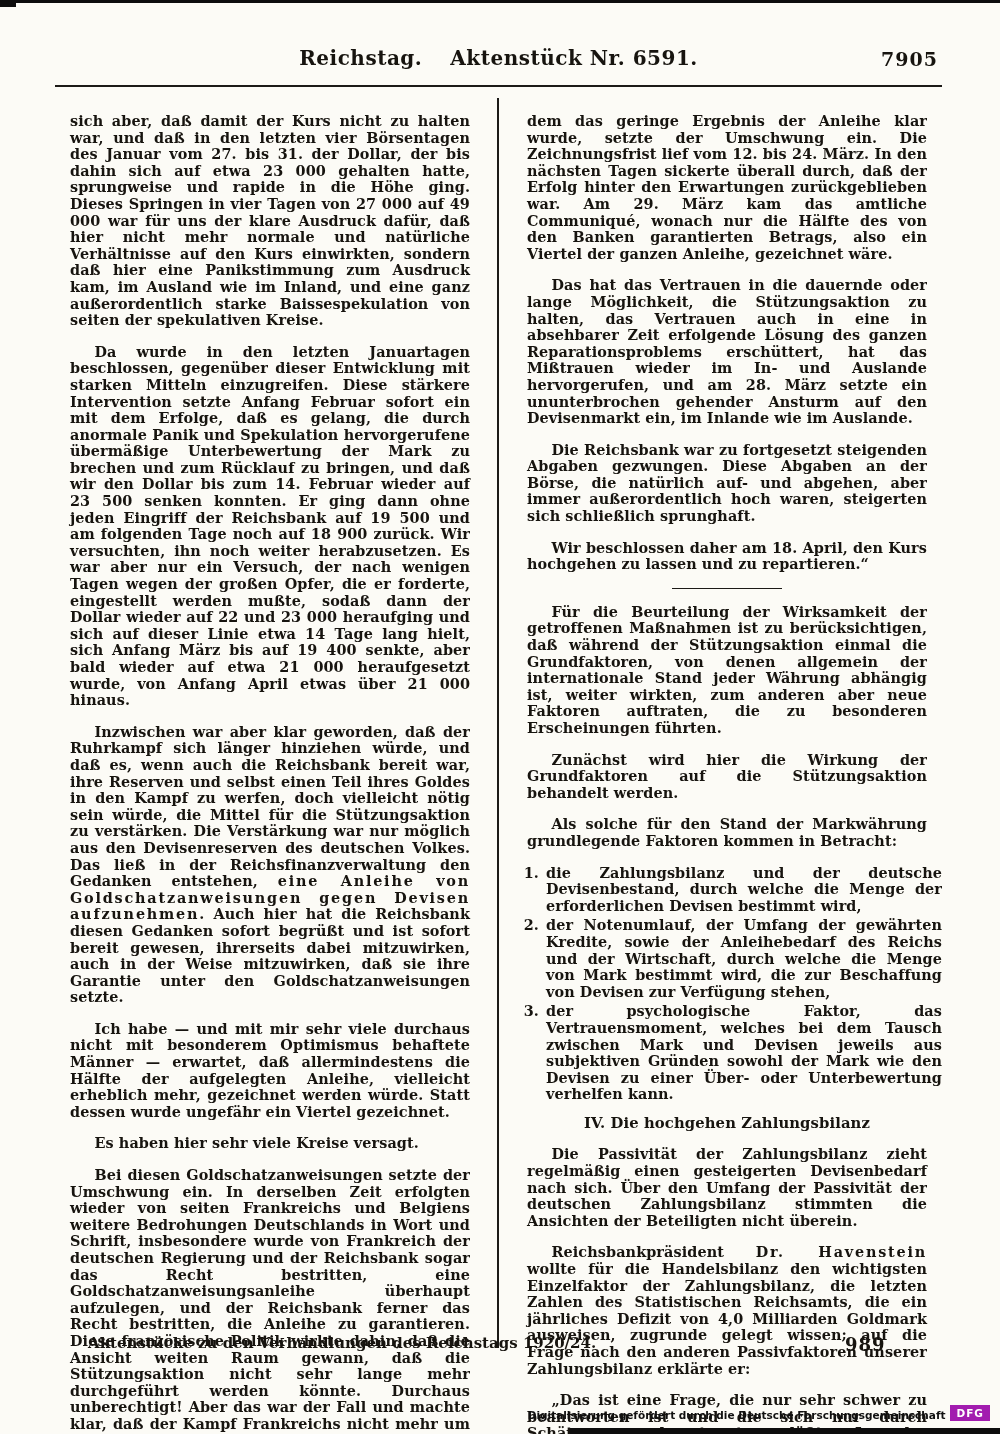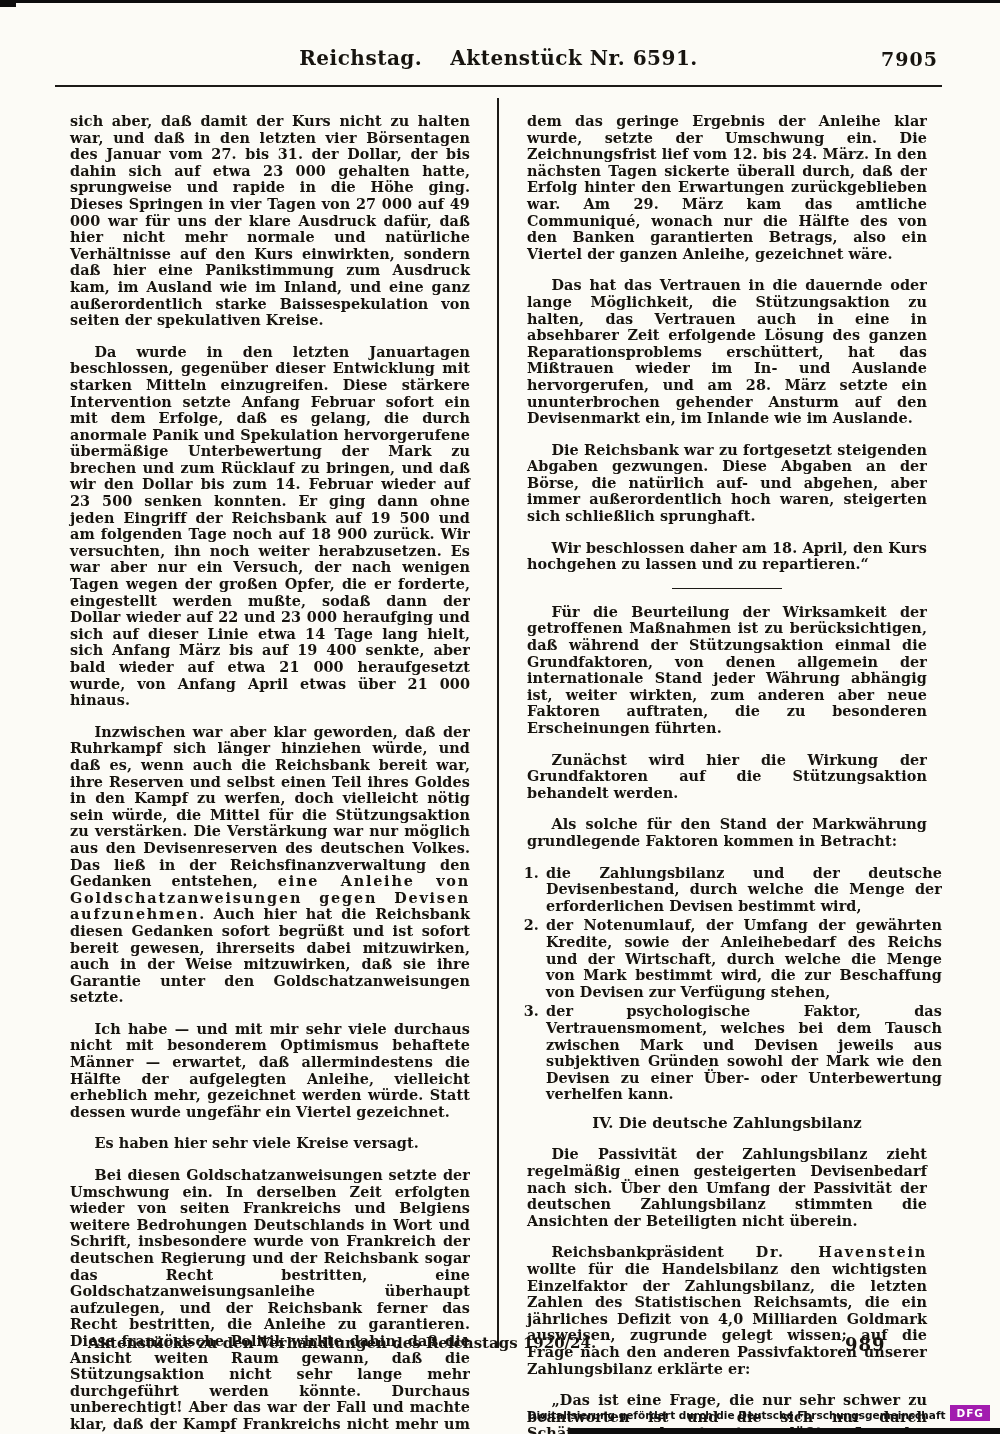--- a/index.html
+++ b/index.html
@@ -86,21 +86,21 @@
     <p><span>Wir beschlossen daher am 18. April, den Kurs hochgehen zu lassen und zu repartieren.“</span></p>
     <div class="mid-rule"></div>
     <p><span>Für die Beurteilung der Wirksamkeit der getroffenen Maßnahmen ist zu berücksichtigen, daß während der Stützungsaktion einmal die Grundfaktoren, von denen allgemein der internationale Stand jeder Währung abhängig ist, weiter wirkten, zum anderen aber neue Faktoren auftraten, die zu besonderen Erscheinungen führten.</span></p>
     <p><span>Zunächst wird hier die Wirkung der Grundfaktoren auf die Stützungsaktion behandelt werden.</span></p>
     <p><span>Als solche für den Stand der Markwährung grundlegende Faktoren kommen in Betracht:</span></p>
     <ol class="num-list">
       <li>die Zahlungsbilanz und der deutsche Devisenbestand, durch welche die Menge der erforderlichen Devisen bestimmt wird,</li>
       <li>der Notenumlauf, der Umfang der gewährten Kredite, sowie der Anleihebedarf des Reichs und der Wirtschaft, durch welche die Menge von Mark bestimmt wird, die zur Beschaffung von Devisen zur Verfügung stehen,</li>
       <li>der psychologische Faktor, das Vertrauensmoment, welches bei dem Tausch zwischen Mark und Devisen jeweils aus subjektiven Gründen sowohl der Mark wie den Devisen zu einer Über- oder Unterbewertung verhelfen kann.</li>
     </ol>
-    <div class="section-heading">IV. Die deutsche Zahlungsbilanz</div>
+    <div class="section-heading">IV. Die hochgehen Zahlungsbilanz</div>
     <p><span>Die Passivität der Zahlungsbilanz zieht regelmäßig einen gesteigerten Devisenbedarf nach sich. Über den Umfang der Passivität der deutschen Zahlungsbilanz stimmten die Ansichten der Beteiligten nicht überein.</span></p>
     <p><span>Reichsbankpräsident </span><span class="sperr">Dr. Havenstein</span><span> wollte für die Handelsbilanz den wichtigsten Einzelfaktor der Zahlungsbilanz, die letzten Zahlen des Statistischen Reichsamts, die ein jährliches Defizit von 4,0 Milliarden Goldmark ausweisen, zugrunde gelegt wissen; auf die Frage nach den anderen Passivfaktoren unserer Zahlungsbilanz erklärte er:</span></p>
     <p><span>„Das ist eine Frage, die nur sehr schwer zu beantworten ist und die sich nur durch Schätzungen beantworten läßt. In der Zahlungsbilanz treten ja zunächst</span></p>
   </div>
 
 <div class="footnote">Aktenstücke zu den Verhandlungen des Reichstags 1920/24.</div>
 <div class="sheet-number">989</div>
 
 <div class="dfg-line">
   <span class="dfg-text">Digitalisierung gefördert durch die Deutsche Forschungsgemeinschaft</span>

